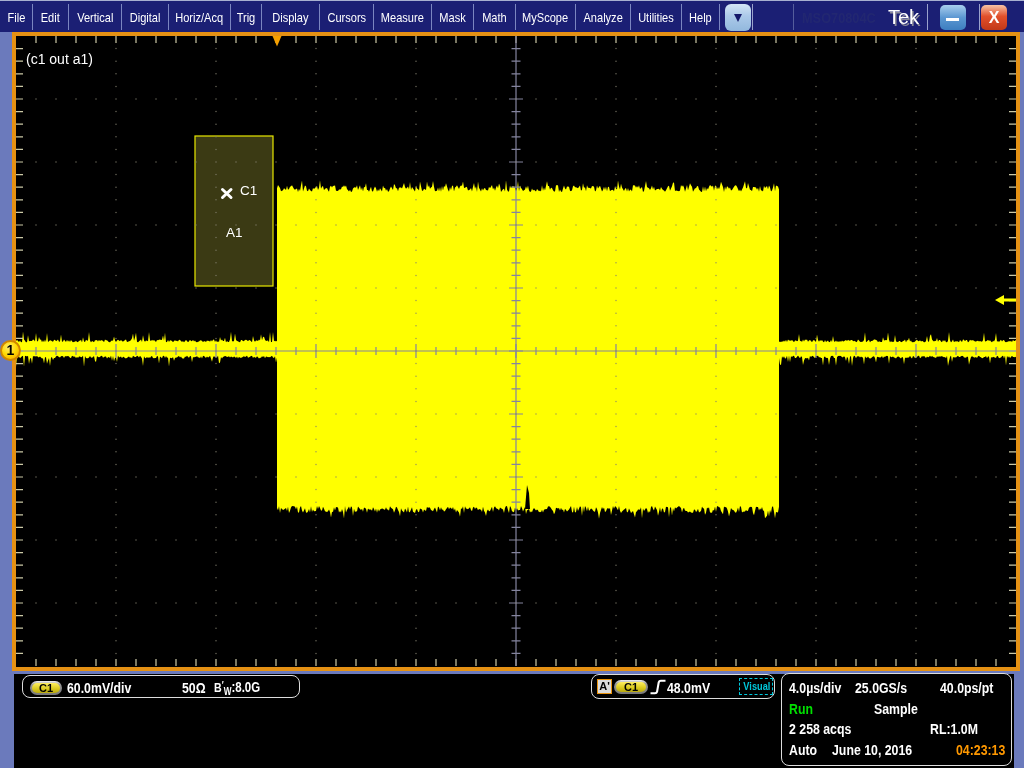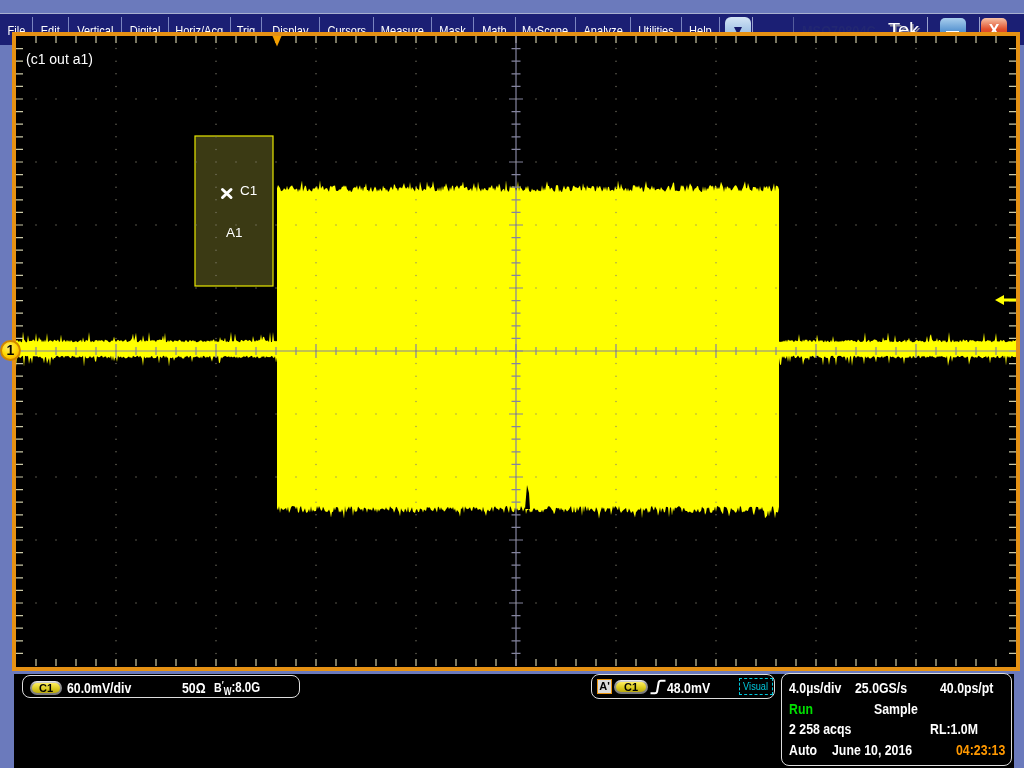--- a/index.html
+++ b/index.html
@@ -1,14 +1,14 @@
 <!DOCTYPE html>
 <html><head><meta charset="utf-8"><style>
 html,body{margin:0;padding:0;width:1024px;height:768px;overflow:hidden;background:#6b7abc;font-family:"Liberation Sans",sans-serif;}
-#menubar{position:absolute;left:0;top:13px;width:1024px;height:32px;background:#1b1f74;border-top:1px solid #a8b0d0;box-sizing:border-box;display:flex;align-items:stretch;color:#fff;font-size:13px;}
+#menubar{position:absolute;left:0;top:0;width:1024px;height:32px;background:#1b1f74;border-top:1px solid #a8b0d0;box-sizing:border-box;display:flex;align-items:stretch;color:#fff;font-size:13px;}
 .mi{display:flex;align-items:center;justify-content:center;border-right:1px solid #7b85c0;box-sizing:border-box;height:26px;margin-top:3px;}
 .mi span{display:inline-block;transform:scaleX(0.85);}
 #screen{position:absolute;left:12px;top:32px;width:1008px;height:639px;background:#000;border:4px solid #e59114;box-sizing:border-box;}
 #gr{position:absolute;left:16px;top:36px;}
 #ch1{position:absolute;left:0px;top:340px;width:21px;height:21px;border:2px solid #cf8600;border-radius:50%;box-sizing:border-box;background:radial-gradient(circle at 40% 32%,#ffee70 0%,#ffd900 50%,#f7b500 80%,#ee9600 100%);color:#000;font-weight:bold;font-size:14px;text-align:center;line-height:17px;z-index:5;}
 #readout{position:absolute;left:14px;top:674px;width:1000px;height:94px;background:#000;}
 .box{position:absolute;border:1px solid #ddd;border-radius:8px;background:#000;box-sizing:border-box;}
 .pill{position:absolute;border-radius:8px;background:linear-gradient(180deg,#f2f2f2,#9a9a9a 25%,#777 100%);text-align:center;}
 .pillin{position:absolute;left:2px;top:2px;right:2px;bottom:2px;border-radius:6px;background:linear-gradient(180deg,#ffef60,#d8c81c 60%,#b8a810);color:#000;font-weight:bold;font-size:11px;line-height:11px;}
 .rtext{position:absolute;color:#fff;font-weight:bold;font-size:15px;white-space:nowrap;transform:scaleX(0.82);transform-origin:0 50%;}
@@ -104,21 +104,21 @@
 <div class="rtext" style="left:200px;top:5px;font-size:13px;">B<span style="font-size:10px;vertical-align:3px;">′</span><span style="font-size:10px;vertical-align:-3px;">W</span><span style="font-size:14px;">:8.0G</span></div>
 <div class="box" style="left:577px;top:0;width:184px;height:25px;"></div>
 <div style="position:absolute;left:583px;top:5px;width:15px;height:15px;background:#dcdcdc;border:1.5px solid #e8920c;box-sizing:border-box;color:#000;font-weight:bold;font-size:11px;text-align:center;line-height:12px;">A'</div>
 <div class="pill" style="left:600px;top:6px;width:34px;height:14px;">
       <div class="pillin">C1</div>
     </div>
 <svg style="position:absolute;left:636px;top:5px;" width="16" height="16" viewBox="0 0 16 16">
       <path d="M0.5,14.2 H5 Q6.6,14.2 7.1,12.6 L8.7,3.4 Q9.2,1.8 10.8,1.8 H15.5" stroke="#fff" stroke-width="2.1" fill="none"></path>
     </svg>
 <div class="rtext" style="left:653px;top:5px;">48.0mV</div>
-<div style="position:absolute;left:725px;top:4px;width:34px;height:17px;border:1px dashed #00c8dc;box-sizing:border-box;color:#00c8dc;font-weight:normal;font-size:11.5px;text-align:center;line-height:15px;"><span style="display:inline-block;transform:scaleX(0.8);">Visual</span></div>
+<div style="position:absolute;left:725px;top:4px;width:34px;height:17px;border:1px dashed #00c8dc;box-sizing:border-box;color:#00c8dc;font-weight:bold;font-size:11.5px;text-align:center;line-height:15px;"><span style="display:inline-block;transform:scaleX(0.8);">Visual</span></div>
 <div class="box" style="left:767px;top:-1px;width:231px;height:93px;"></div>
 <div class="ptext" style="left:775px;top:6px;">4.0µs/div</div>
 <div class="ptext" style="left:841px;top:6px;">25.0GS/s</div>
 <div class="ptext" style="left:926px;top:6px;">40.0ps/pt</div>
 <div class="ptext" style="left:775px;top:27px;color:#00e000;">Run</div>
 <div class="ptext" style="left:860px;top:27px;">Sample</div>
 <div class="ptext" style="left:775px;top:46.5px;">2 258 acqs</div>
 <div class="ptext" style="left:916px;top:46.5px;">RL:1.0M</div>
 <div class="ptext" style="left:775px;top:67.5px;">Auto</div>
 <div class="ptext" style="left:818px;top:67.5px;">June 10, 2016</div>

